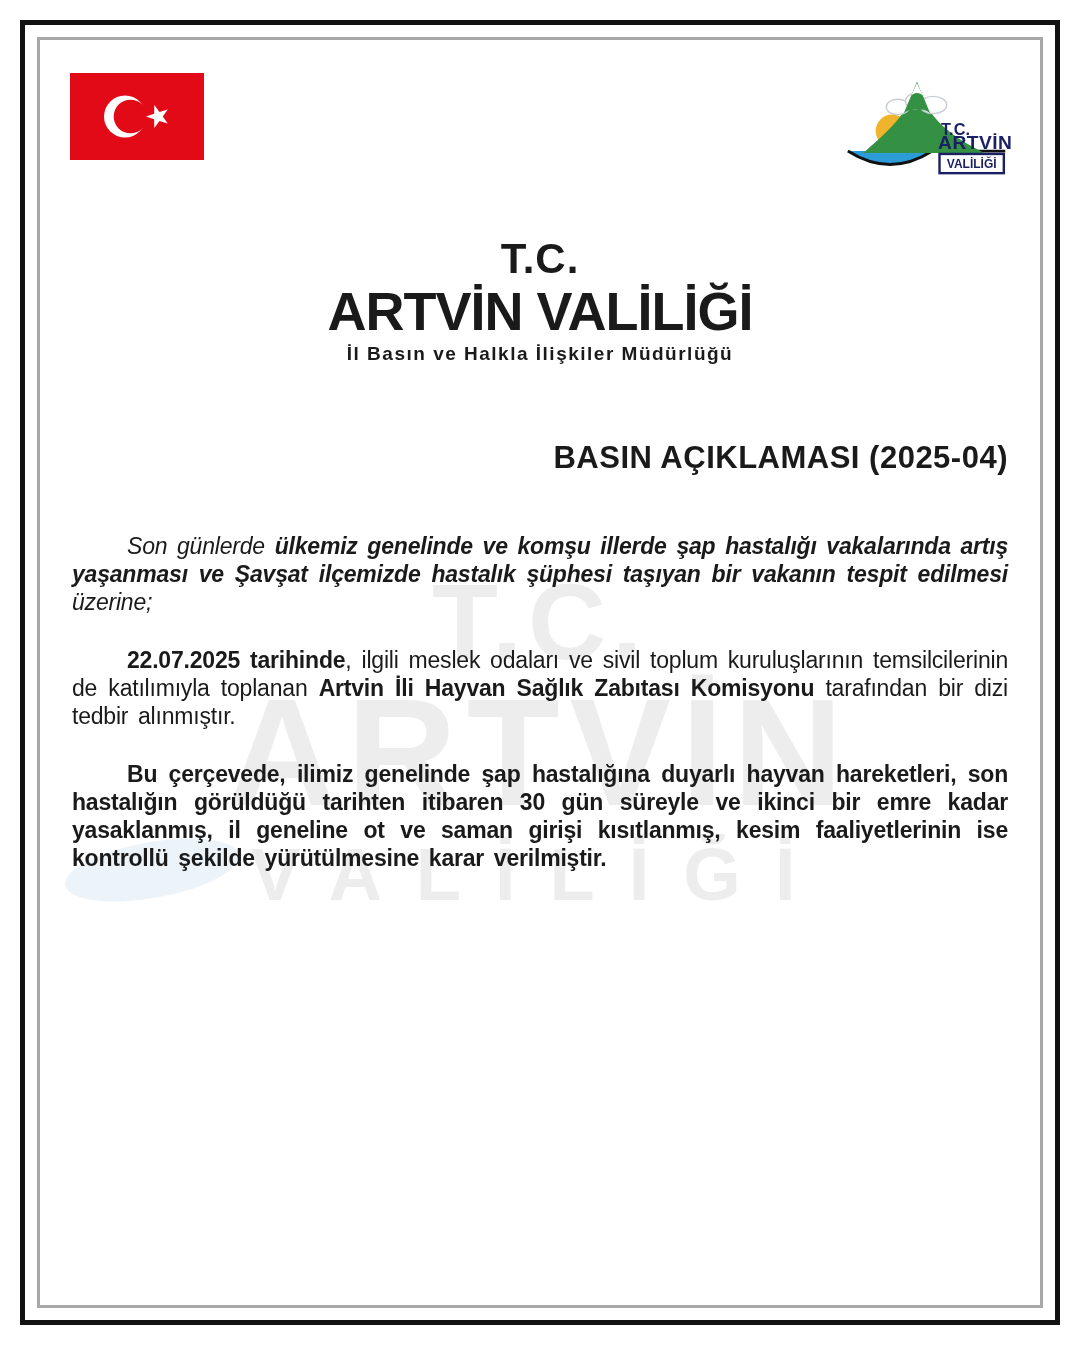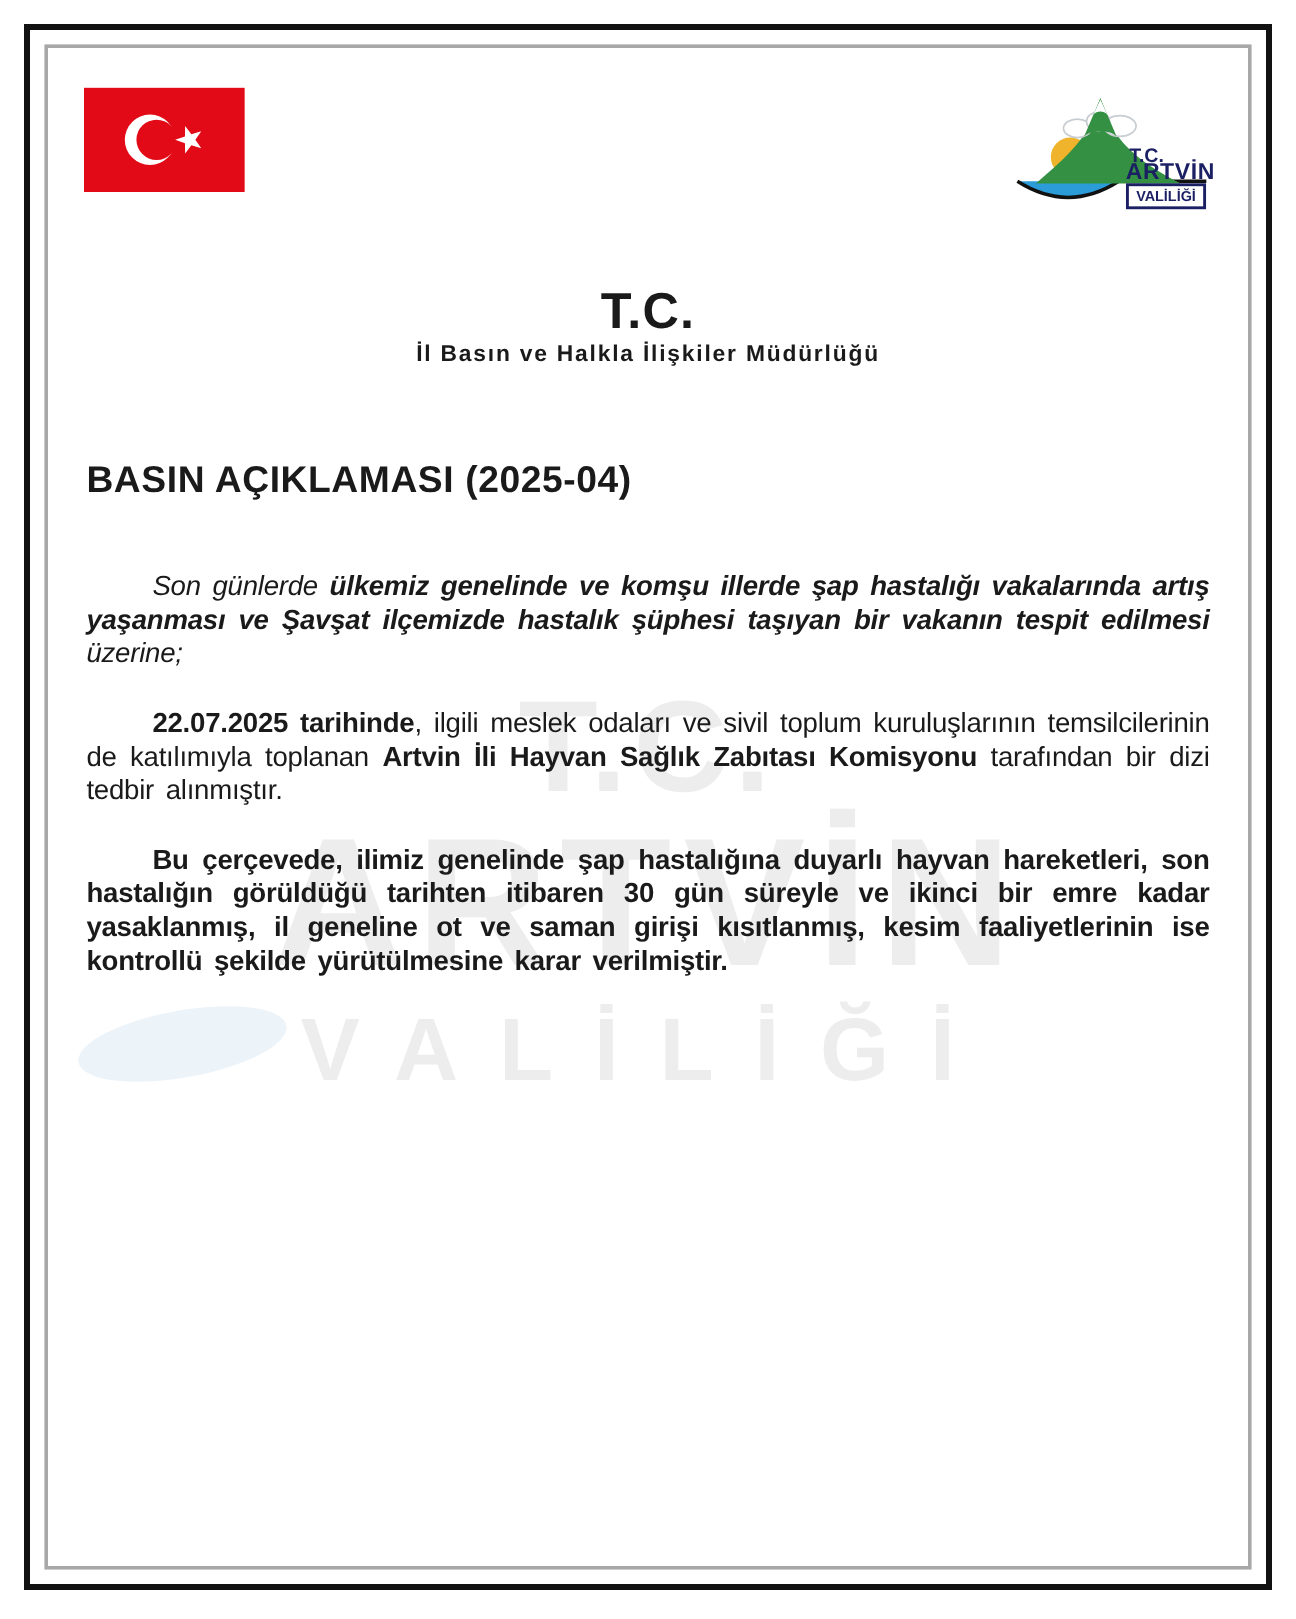--- a/index.html
+++ b/index.html
@@ -72,21 +72,21 @@
   }
   .header-title {
     font-size: 54px; font-weight: bold; line-height: 58px;
     letter-spacing: -1px;
   }
   .header-subtitle {
     font-size: 19px; font-weight: bold; line-height: 24px;
     letter-spacing: 1.5px; margin-top: 2px;
   }
   .doc-title {
-    text-align: left;
+    text-align: right;
     font-size: 31px; font-weight: bold; line-height: 36px;
     margin-top: 74px;
     letter-spacing: 0.5px;
   }
   .para {
     margin: 30px 0 0 0;
     font-size: 23px;
     line-height: 28px;
     text-align: justify;
     text-indent: 55px;
@@ -142,20 +142,21 @@
     <path d="M70 21 L76 8 L82 21 C79 17.5 73 17.5 70 21 Z" fill="#ffffff"></path>
     <text x="101" y="62" font-size="17">T.C.</text>
     <text x="98" y="77" font-size="20" letter-spacing="0.5">ARTVİN</text>
     <rect x="99.5" y="82" width="67" height="20" fill="#ffffff" stroke="var(--logo-navy, #1b1f63)" stroke-width="2.5"></rect>
     <text x="133" y="96.5" font-size="12.5" text-anchor="middle">VALİLİĞİ</text>
   </svg>
 
   <div class="content">
     <div class="header">
       <div class="header-tc">T.C.</div>
+      <div class="header-title">ARTVİN VALİLİĞİ</div>
       <div class="header-subtitle">İl Basın ve Halkla İlişkiler Müdürlüğü</div>
     </div>
 
     <div class="doc-title">BASIN AÇIKLAMASI (2025-04)</div>
 
     <div>
         <p class="para"><span>Son günlerde </span><span class="b">ülkemiz genelinde ve komşu illerde şap hastalığı vakalarında artış yaşanması ve Şavşat ilçemizde hastalık şüphesi taşıyan bir vakanın tespit edilmesi</span><span> üzerine;</span></p>
         <p class="para"><span class="b">22.07.2025 tarihinde</span><span>, ilgili meslek odaları ve sivil toplum kuruluşlarının temsilcilerinin de katılımıyla toplanan </span><span class="b">Artvin İli Hayvan Sağlık Zabıtası Komisyonu</span><span> tarafından bir dizi tedbir alınmıştır.</span></p>
         <p class="para"><span class="b">Bu çerçevede, ilimiz genelinde şap hastalığına duyarlı hayvan hareketleri, son hastalığın görüldüğü tarihten itibaren 30 gün süreyle ve ikinci bir emre kadar yasaklanmış, il geneline ot ve saman girişi kısıtlanmış, kesim faaliyetlerinin ise kontrollü şekilde yürütülmesine karar verilmiştir.</span></p>
       </div>

